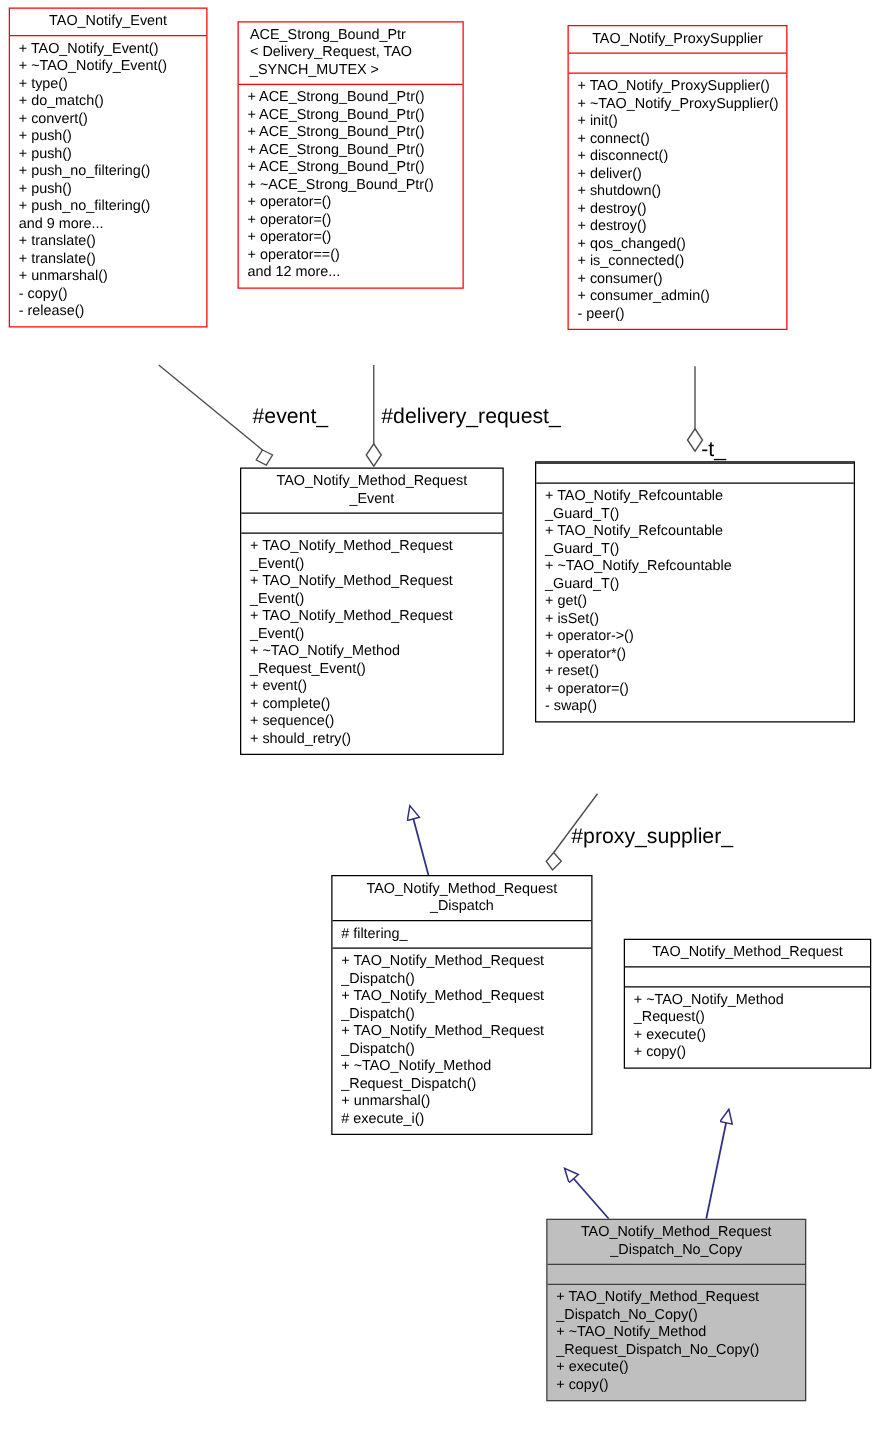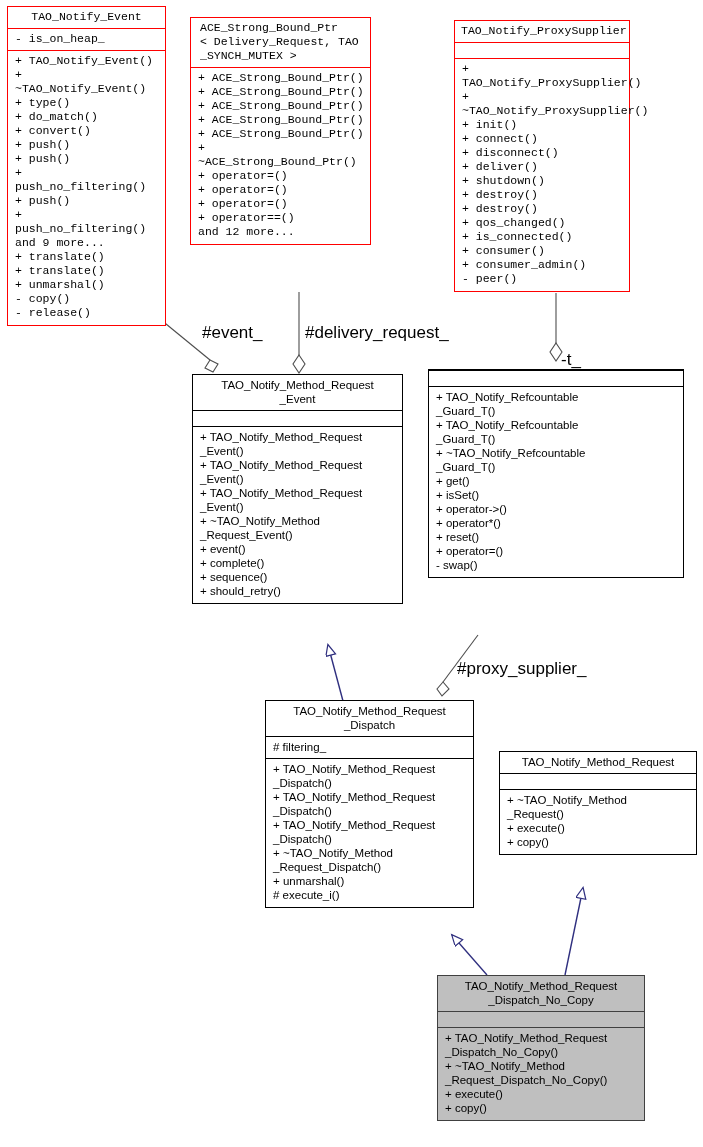--- a/index.html
+++ b/index.html
@@ -10,21 +10,21 @@
     -webkit-font-smoothing:antialiased;
   }
   #canvas{position:absolute;left:0;top:0;width:703px;height:1147px;}
   svg.edges{position:absolute;left:0;top:0;width:703px;height:1147px;overflow:visible;pointer-events:none;}
 
   
   .uml{
     position:absolute;box-sizing:border-box;
     border:1px solid #000;background:#ffffff;
   }
-  .uml.red{border:1px solid #ff0000;font-family:Liberation Mono, monospace;}
+  .uml.red{border:1px solid #ff0000;}
   .uml.gray{background:#bfbfbf;border:1px solid #404040;}
   .uml.gray .sec{border-top:1px solid #404040;}
   .uml.red .sec{border-top:1px solid #ff0000;}
 
   .title{
     padding:3px 6px 4px 6px;text-align:center;line-height:14px;
     white-space:pre-line;
   }
   .sec{border-top:1px solid #000;}
   .attrs{padding:3px 6px 4px 7px;line-height:14px;min-height:14px;white-space:pre-line;}
@@ -82,21 +82,20 @@
     </g>
   </svg>
 
   <div class="elabel" style="left:202px;top:326px;">#event_</div>
   <div class="elabel" style="left:305px;top:326px;">#delivery_request_</div>
   <div class="elabel" style="left:561px;top:326px;margin-top:27px;">-t_</div>
   <div class="elabel" style="left:457px;top:662px;">#proxy_supplier_</div>
 
   <div class="uml red" style="left:7px;top:6px;width:159px;">
     <div class="title">TAO_Notify_Event</div>
-    <div class="sec attrs">- is_on_heap_</div>
     <div class="sec ops">+ TAO_Notify_Event()
 + ~TAO_Notify_Event()
 + type()
 + do_match()
 + convert()
 + push()
 + push()
 + push_no_filtering()
 + push()
 + push_no_filtering()

